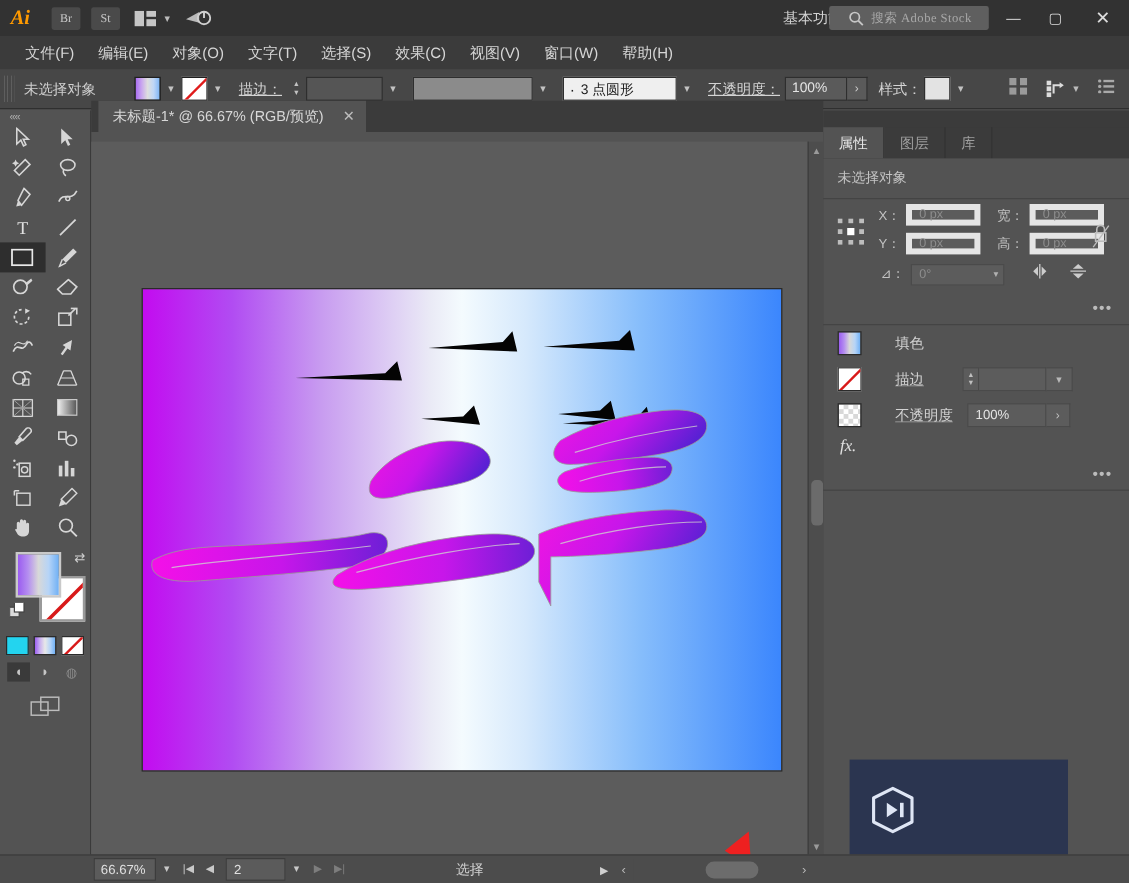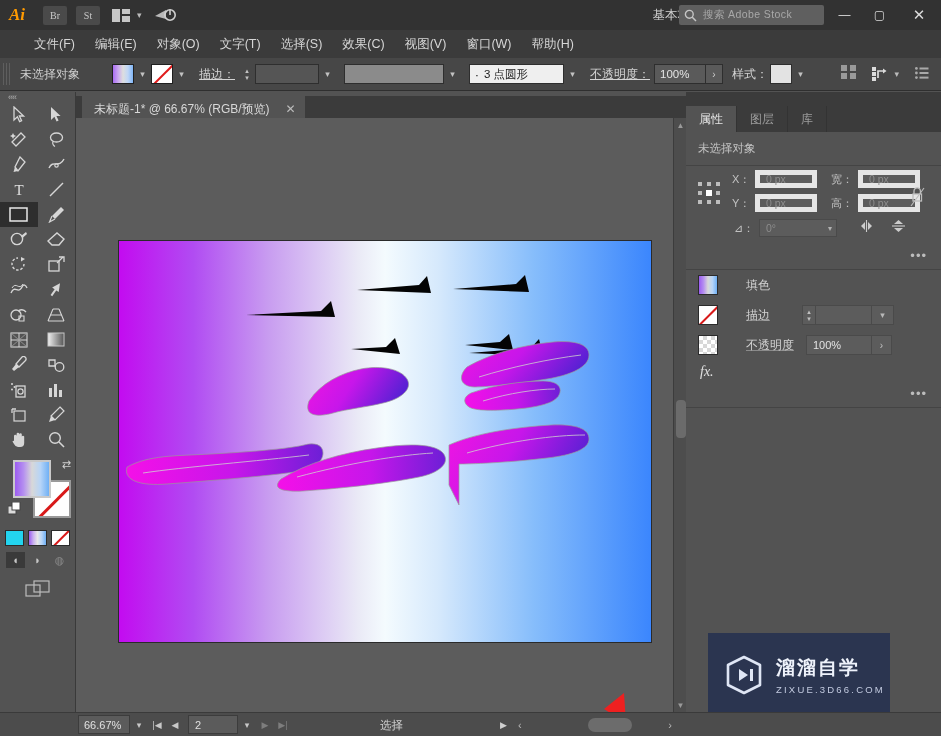--- a/index.html
+++ b/index.html
@@ -28,34 +28,35 @@
     display: flex; align-items: center; justify-content: center;
     font-family: "Liberation Serif", serif;
   }
   .tb-icon { margin-left: 12px; display: flex; align-items: center; }
   .ws-name {
     position: absolute; right: 225px; top: 0; height: 30px; display: flex;
     align-items: center; color: #d2d2d2; font-size: 12.5px;
   }
   .ws-caret { margin-left: 9px; color: #b6b6b6; font-size: 9px; }
   .stock-search {
-    position: absolute; right: 117px; top: 5px; width: 145px; height: 20px;
+    position: absolute; right: 117px; top: 5px; width: 133px; height: 20px;
     background: #5f5f5f; border-radius: 2px; display: flex; align-items: center;
-    padding-left: 5px;
+    padding-left: 16px;
+    font-family: Liberation Serif, serif;
   }
   .stock-search .ph { color: #a8a8a8; font-size: 10.5px; margin-left: 6px; letter-spacing: .4px; }
   .wbtns { position: absolute; right: 0; top: 0; height: 30px; display: flex; }
   .wbtn { width: 35px; height: 30px; display: flex; align-items: center; justify-content: center;
           color: #dcdcdc; font-size: 12px; }
   .wbtn.close { width: 44px; font-size: 15px; }
 
   
   .menubar {
     position: absolute; left: 0; top: 30px; width: 941px; height: 28px;
-    background: #3b3b3b; display: flex; align-items: flex-end; padding-left: 24px;
+    background: #3b3b3b; display: flex; align-items: flex-end; padding-left: 11px;
   }
   .menu-item { color: #d6d6d6; font-size: 12.5px; padding: 0 10px; line-height: 28px; white-space: nowrap; }
 
   
   .optionsbar {
     position: absolute; left: 0; top: 58px; width: 941px; height: 33px;
     background: #474747; display: flex; align-items: center; border-bottom: 1px solid #2f2f2f;
   }
   .grip { width: 9px; height: 22px; margin-left: 3px;
     background: repeating-linear-gradient(to right,#6e6e6e 0 1px,transparent 1px 3px);
@@ -86,21 +87,21 @@
   .brushdot { width: 14px; text-align:center; font-size:13px; line-height:1; }
   .opa-val { width: 52px; height: 20px; background:#5a5a5a; border:1px solid #2e2e2e;
              color:#e4e4e4; font-size:11.5px; display:flex; align-items:center; padding-left:5px; }
   .arrow-btn { width: 17px; height:20px; background:#5a5a5a; border:1px solid #2e2e2e;
                border-left:none; color:#ccc; font-size:10px; display:flex; align-items:center;
                justify-content:center;}
   .style-sw { width: 22px; height:20px; background:#e3e3e3; border:1px solid #2e2e2e; }
   .ob-right { margin-left:auto; display:flex; align-items:center; padding-right: 12px; gap: 16px; }
 
   
-  .tabbar { position:absolute; left:76px; top:96px; width:610px; height:26px; background:#3b3b3b; }
+  .tabbar { position:absolute; left:76px; top:84px; width:610px; height:26px; background:#3b3b3b; }
   .doctab {
     position:absolute; left:6px; top:0; height:26px; background:#535353;
     display:flex; align-items:center; padding: 0 9px 0 12px; color:#d8d8d8; font-size:12px;
   }
   .doctab .x { margin-left: 16px; color:#bdbdbd; font-size: 12px; }
 
   
   .toolbar {
     position:absolute; left:0; top:92px; width:76px; height:644px; background:#535353;
     border-right:1px solid #3a3a3a;
@@ -725,24 +726,20 @@
 
     </div>
   </div>
 
   <div class="watermark">
     <svg width="44" height="44" viewBox="0 0 44 44">
       <path d="M22 4 L38 12 L38 32 L22 40 L6 32 L6 12 Z" fill="none" stroke="#dfe6f5" stroke-width="2.6" stroke-linejoin="round"></path>
       <path d="M17 16 L26 22 L17 28 Z" fill="#dfe6f5"></path>
       <rect x="28" y="16" width="3" height="12" fill="#dfe6f5"></rect>
     </svg>
-    <div class="wm-text">
-      <div class="wm-cn">溜溜自学</div>
-      <div class="wm-en">ZIXUE.3D66.COM</div>
-    </div>
   </div>
 
   <div class="statusbar">
     <div class="sb-left">
       <div class="zoom-val">66.67%</div>
       <div class="sb-btn">▾</div>
       <div class="sb-btn">|◀</div>
       <div class="sb-btn">◀</div>
       <div class="page-val">2</div>
       <div class="sb-btn">▾</div>

